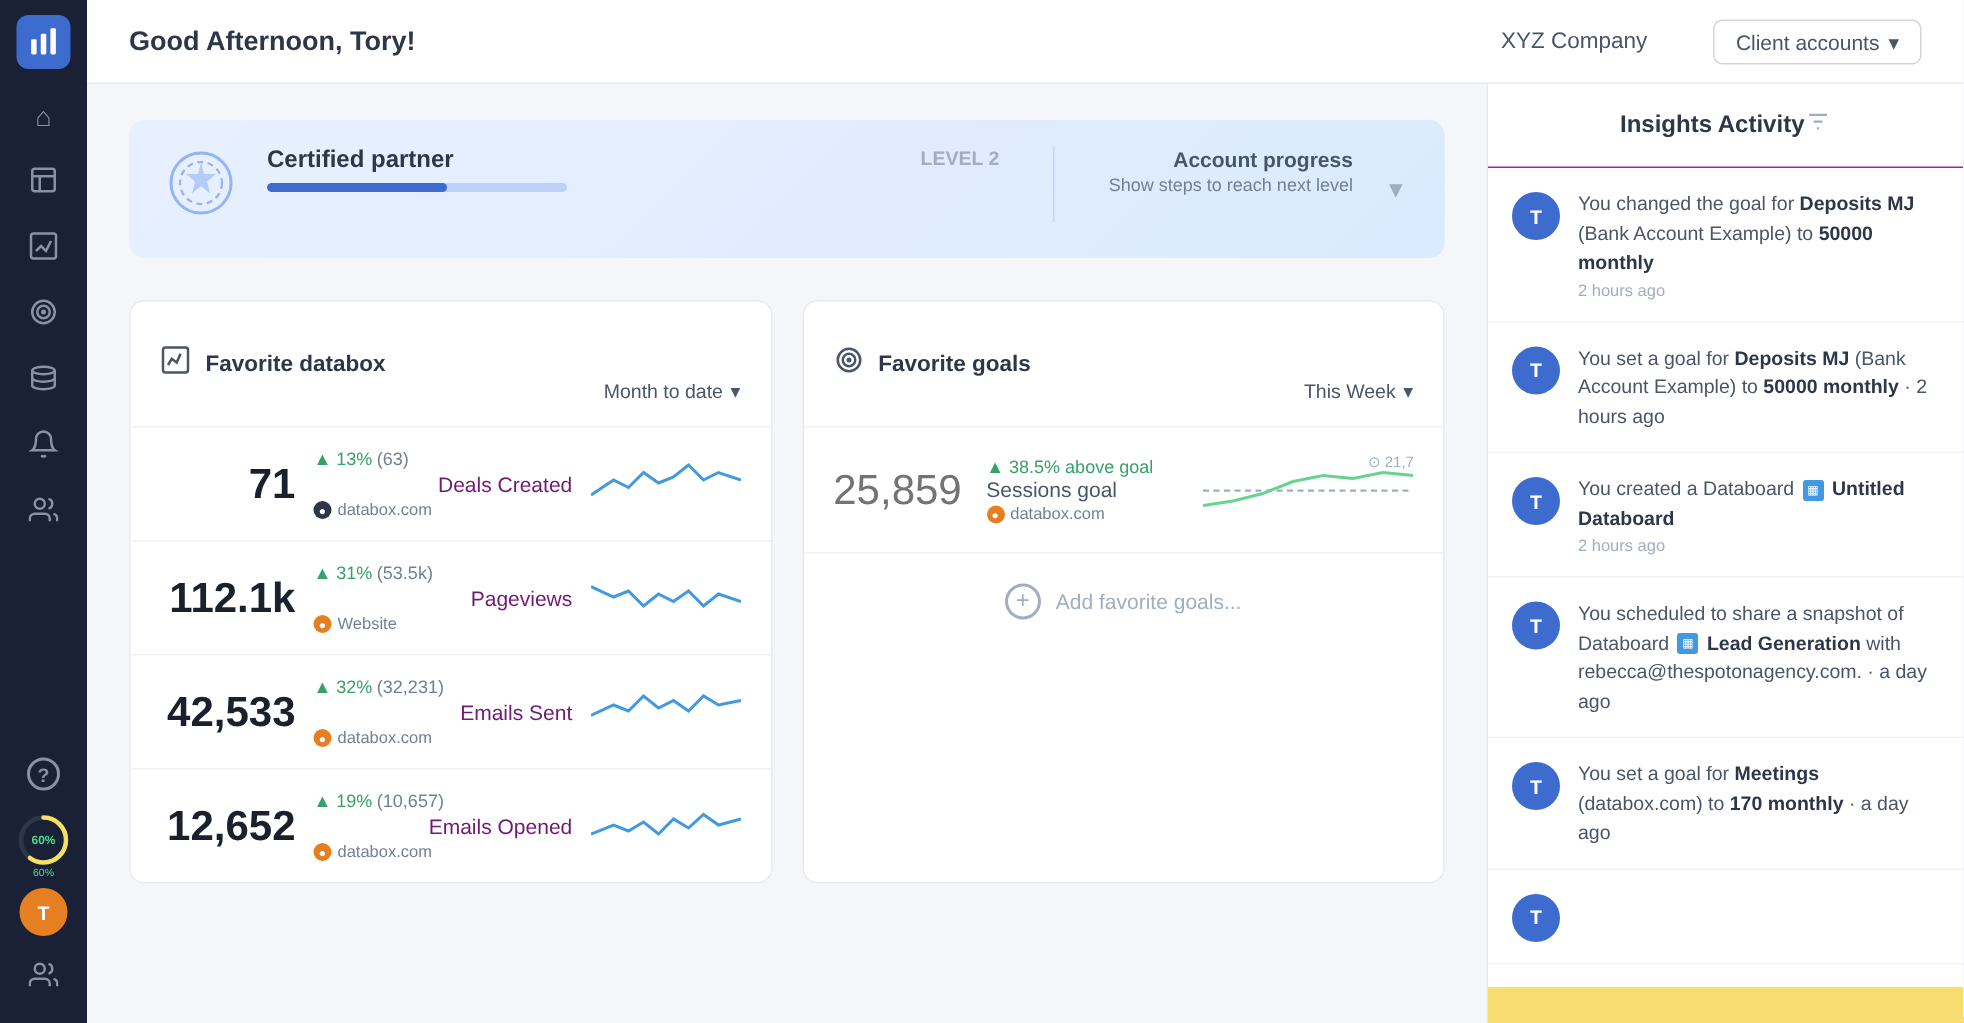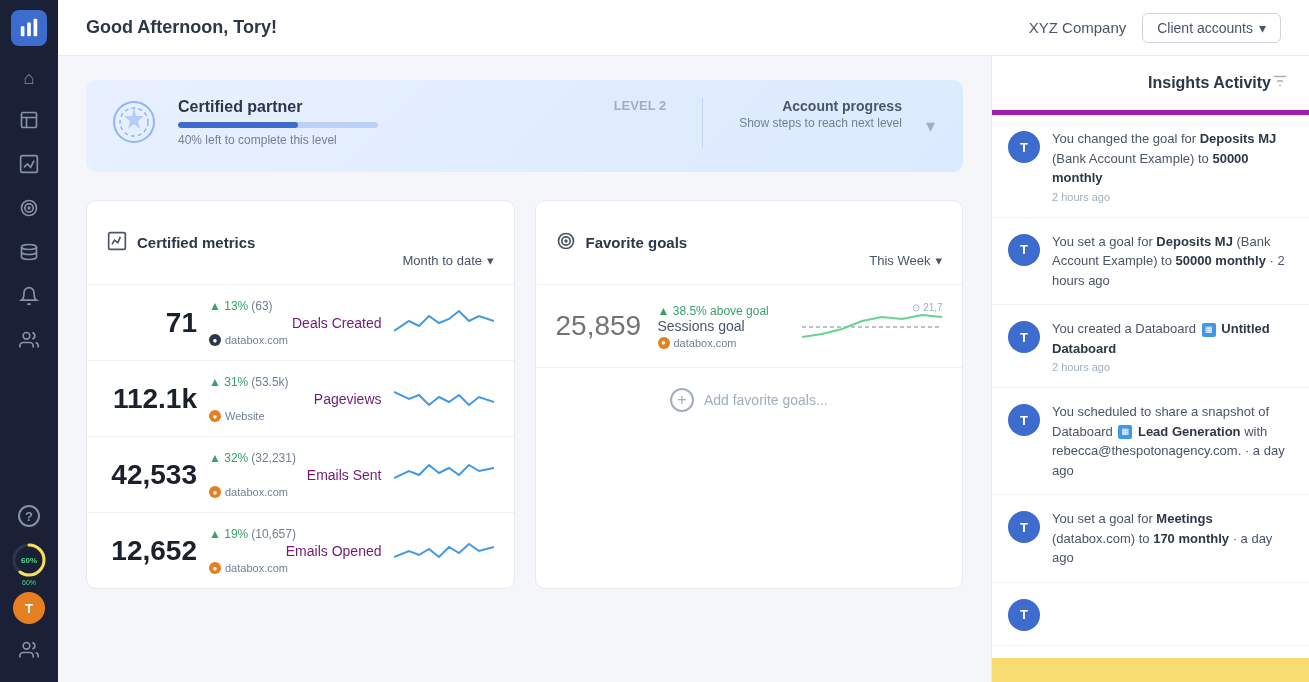--- a/index.html
+++ b/index.html
@@ -92,20 +92,21 @@
     }
     .accounts-btn {
       display: flex; align-items: center; gap: 6px;
       border: 1px solid #d1d5db;
       border-radius: 6px;
       padding: 6px 14px;
       font-size: 14px;
       color: #4a5568;
       background: #fff;
       cursor: pointer;
+      margin-left: 28px;
     }
 
     
     .content {
       display: flex;
       flex: 1;
       overflow: hidden;
     }
 
     
@@ -266,24 +267,24 @@
       width: 318px;
       background: #fff;
       border-left: 1px solid #e8eaf0;
       display: flex;
       flex-direction: column;
       flex-shrink: 0;
       overflow: hidden;
     }
     .insights-header {
       padding: 16px 20px;
-      border-bottom: 5px solid #a21caf;
-      display: flex;
-      align-items: center;
-      justify-content: flex-end;
+      border-bottom: 1px solid #a21caf;
+      display: flex;
+      align-items: center;
+      justify-content: center;
     }
     .insights-title {
       font-size: 16px;
       font-weight: 600;
       color: #2d3748;
     }
     .insights-filter-icon { color: #a0aec0; font-size: 16px; cursor: pointer; }
 
     .insights-list {
       overflow-y: auto;
@@ -462,21 +463,20 @@
             <circle cx="24" cy="24" r="20" stroke="#93b4f5" stroke-width="2" fill="none"></circle>
             <path d="M24 10 L26 18 L34 18 L28 23 L30 31 L24 26 L18 31 L20 23 L14 18 L22 18 Z" fill="#93b4f5" opacity="0.6"></path>
             <circle cx="24" cy="24" r="14" stroke="#93b4f5" stroke-width="1.5" fill="none" stroke-dasharray="4 3"></circle>
           </svg>
         </div>
         <div class="banner-info">
           <div class="banner-title">Certified partner</div>
           <div class="banner-progress-bar">
             <div class="banner-progress-fill"></div>
           </div>
-          <div class="banner-sub">40% left to complete this level</div>
         </div>
         <div class="banner-level">LEVEL 2</div>
         <div style="width:1px;height:50px;background:#c5d5f8;margin:0 16px;"></div>
         <div class="banner-account-progress">
           <div class="account-progress-title">Account progress</div>
           <div class="account-progress-sub">Show steps to reach next level</div>
         </div>
         <button class="chevron-btn">▾</button>
       </div>
 
@@ -484,21 +484,21 @@
 
         <div class="panel">
           <div class="panel-header">
             <div class="panel-title-row">
               <span>
                 <svg width="20" height="20" viewBox="0 0 24 24" fill="none" stroke="#4a5568" stroke-width="2">
                   <rect x="2" y="2" width="20" height="20" rx="2"></rect>
                   <path d="M6 16l3-5 4 3 3-7"></path>
                 </svg>
               </span>
-              <span class="panel-title">Certified metrics</span>
+              <span class="panel-title">Favorite databox</span>
             </div>
             <div class="panel-filter">
               <span>Month to date</span>
               <span>▾</span>
             </div>
           </div>
 
           <div class="metric-row">
             <div class="metric-value">71</div>
             <div class="metric-info">

